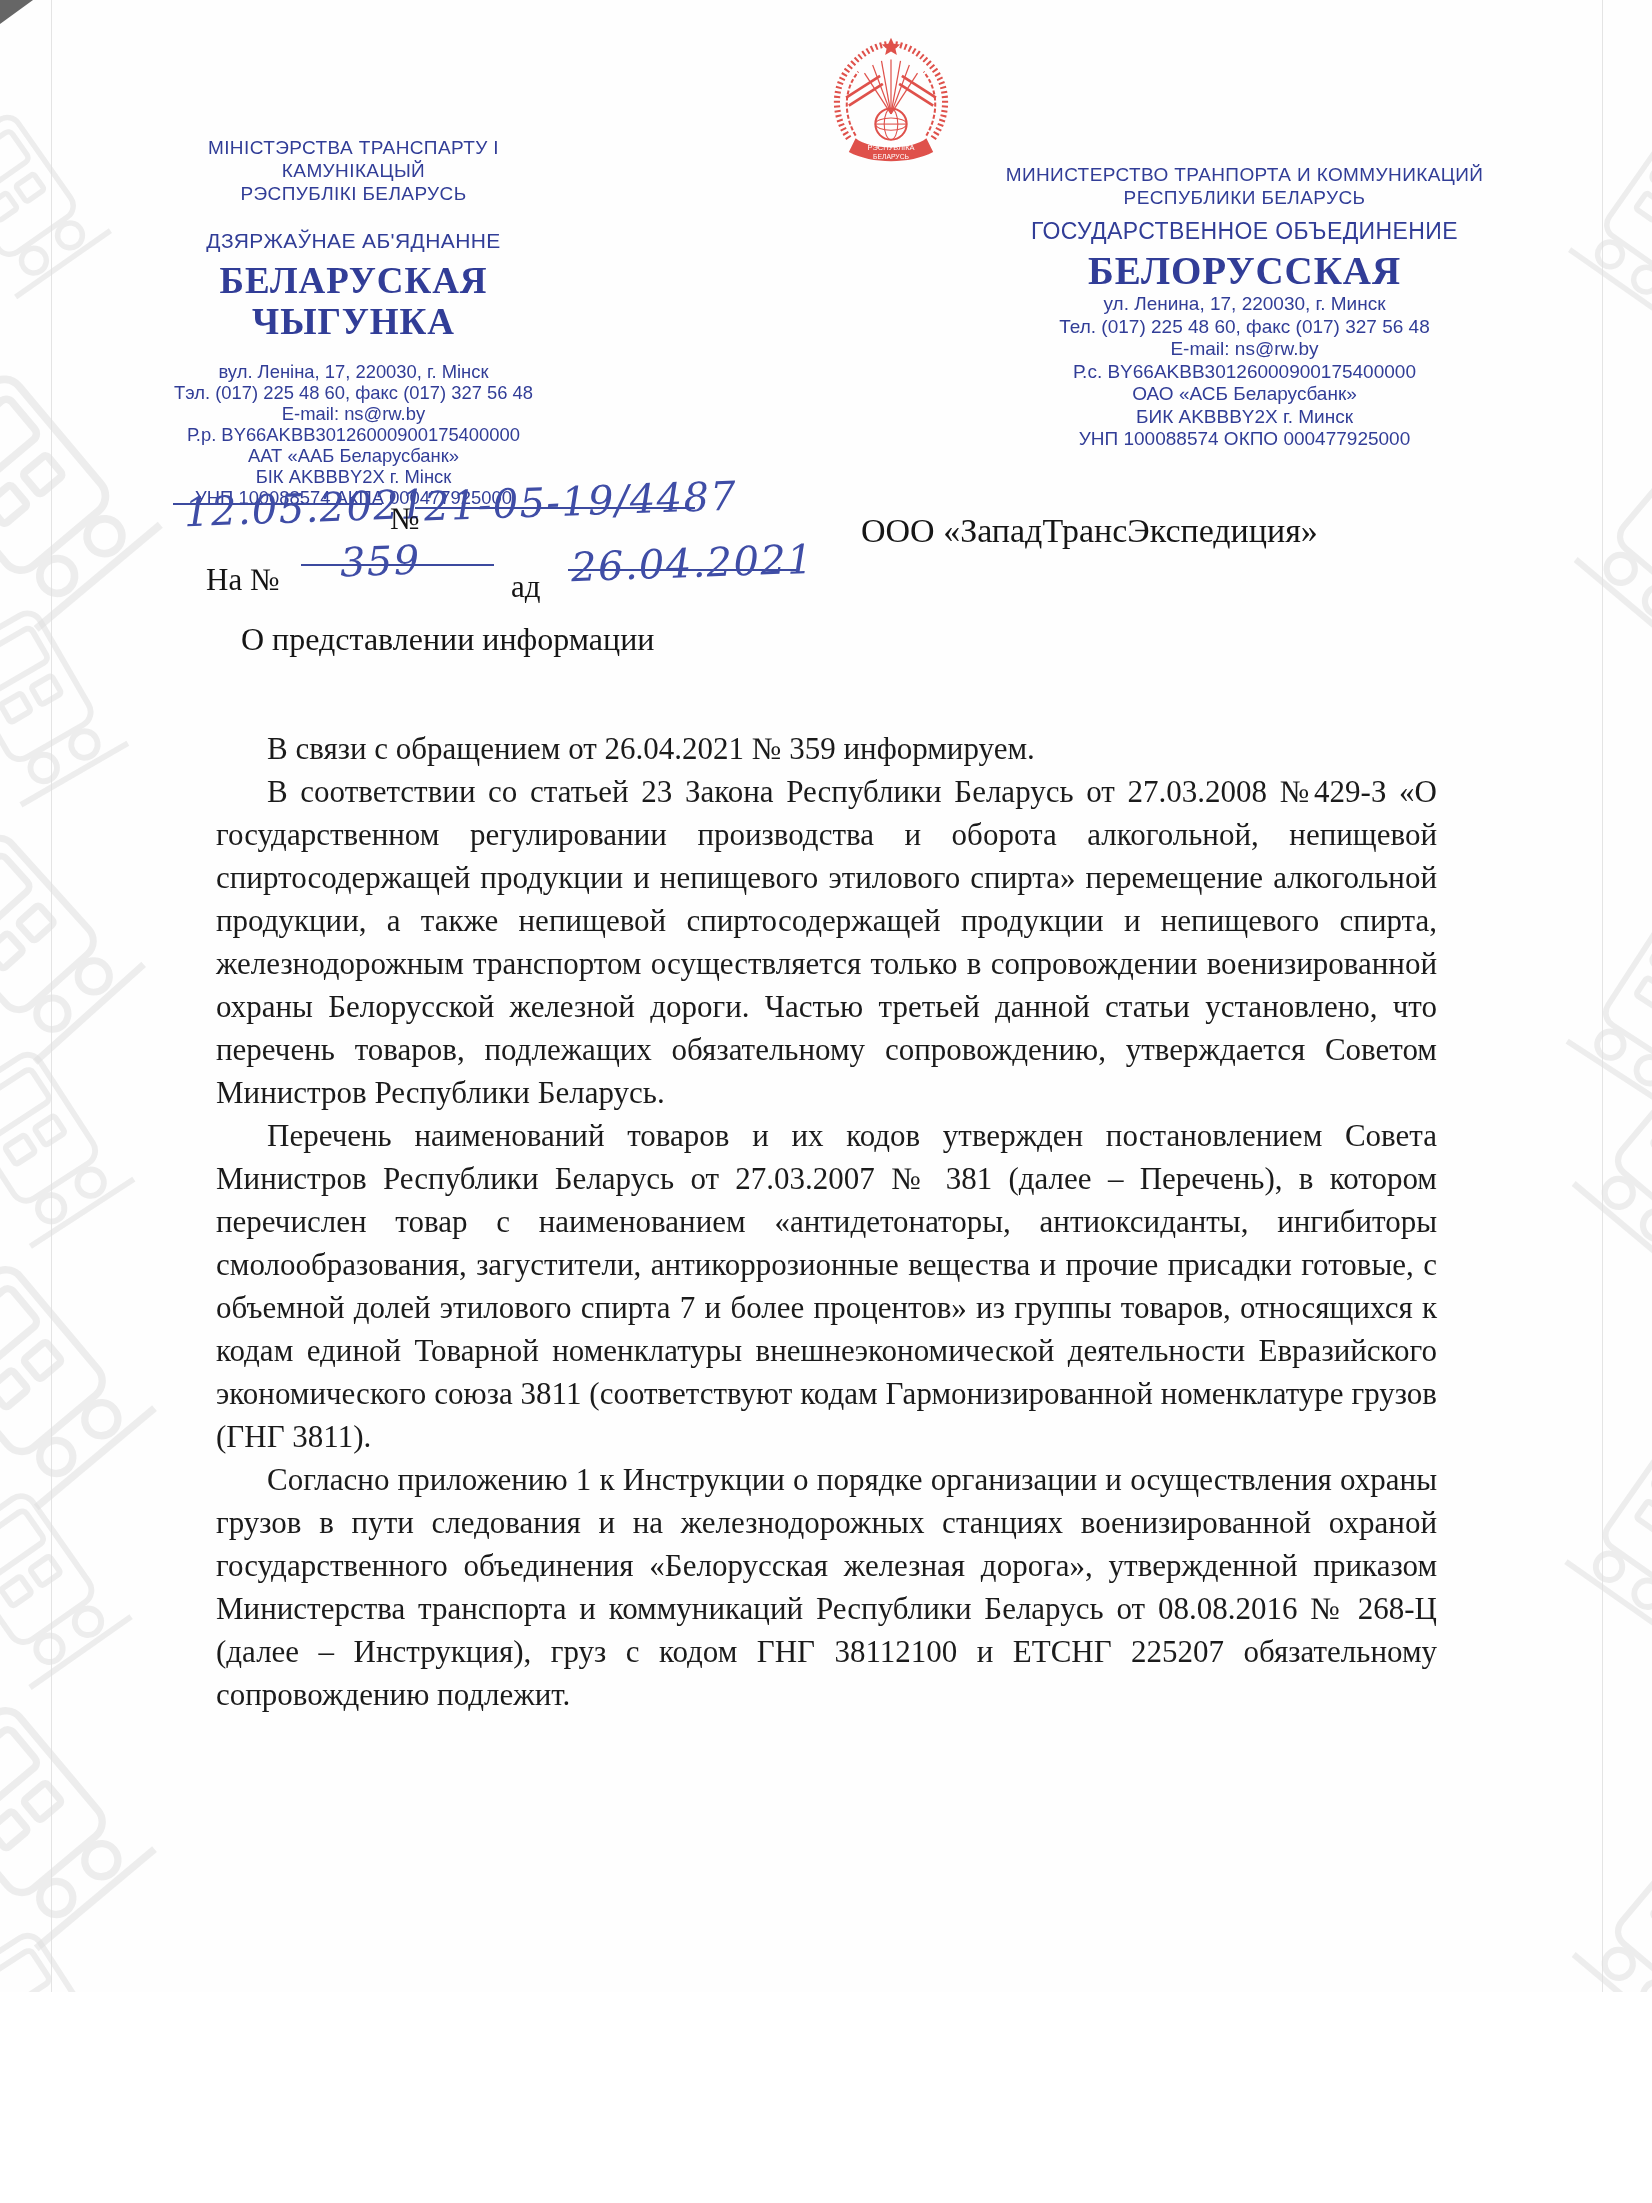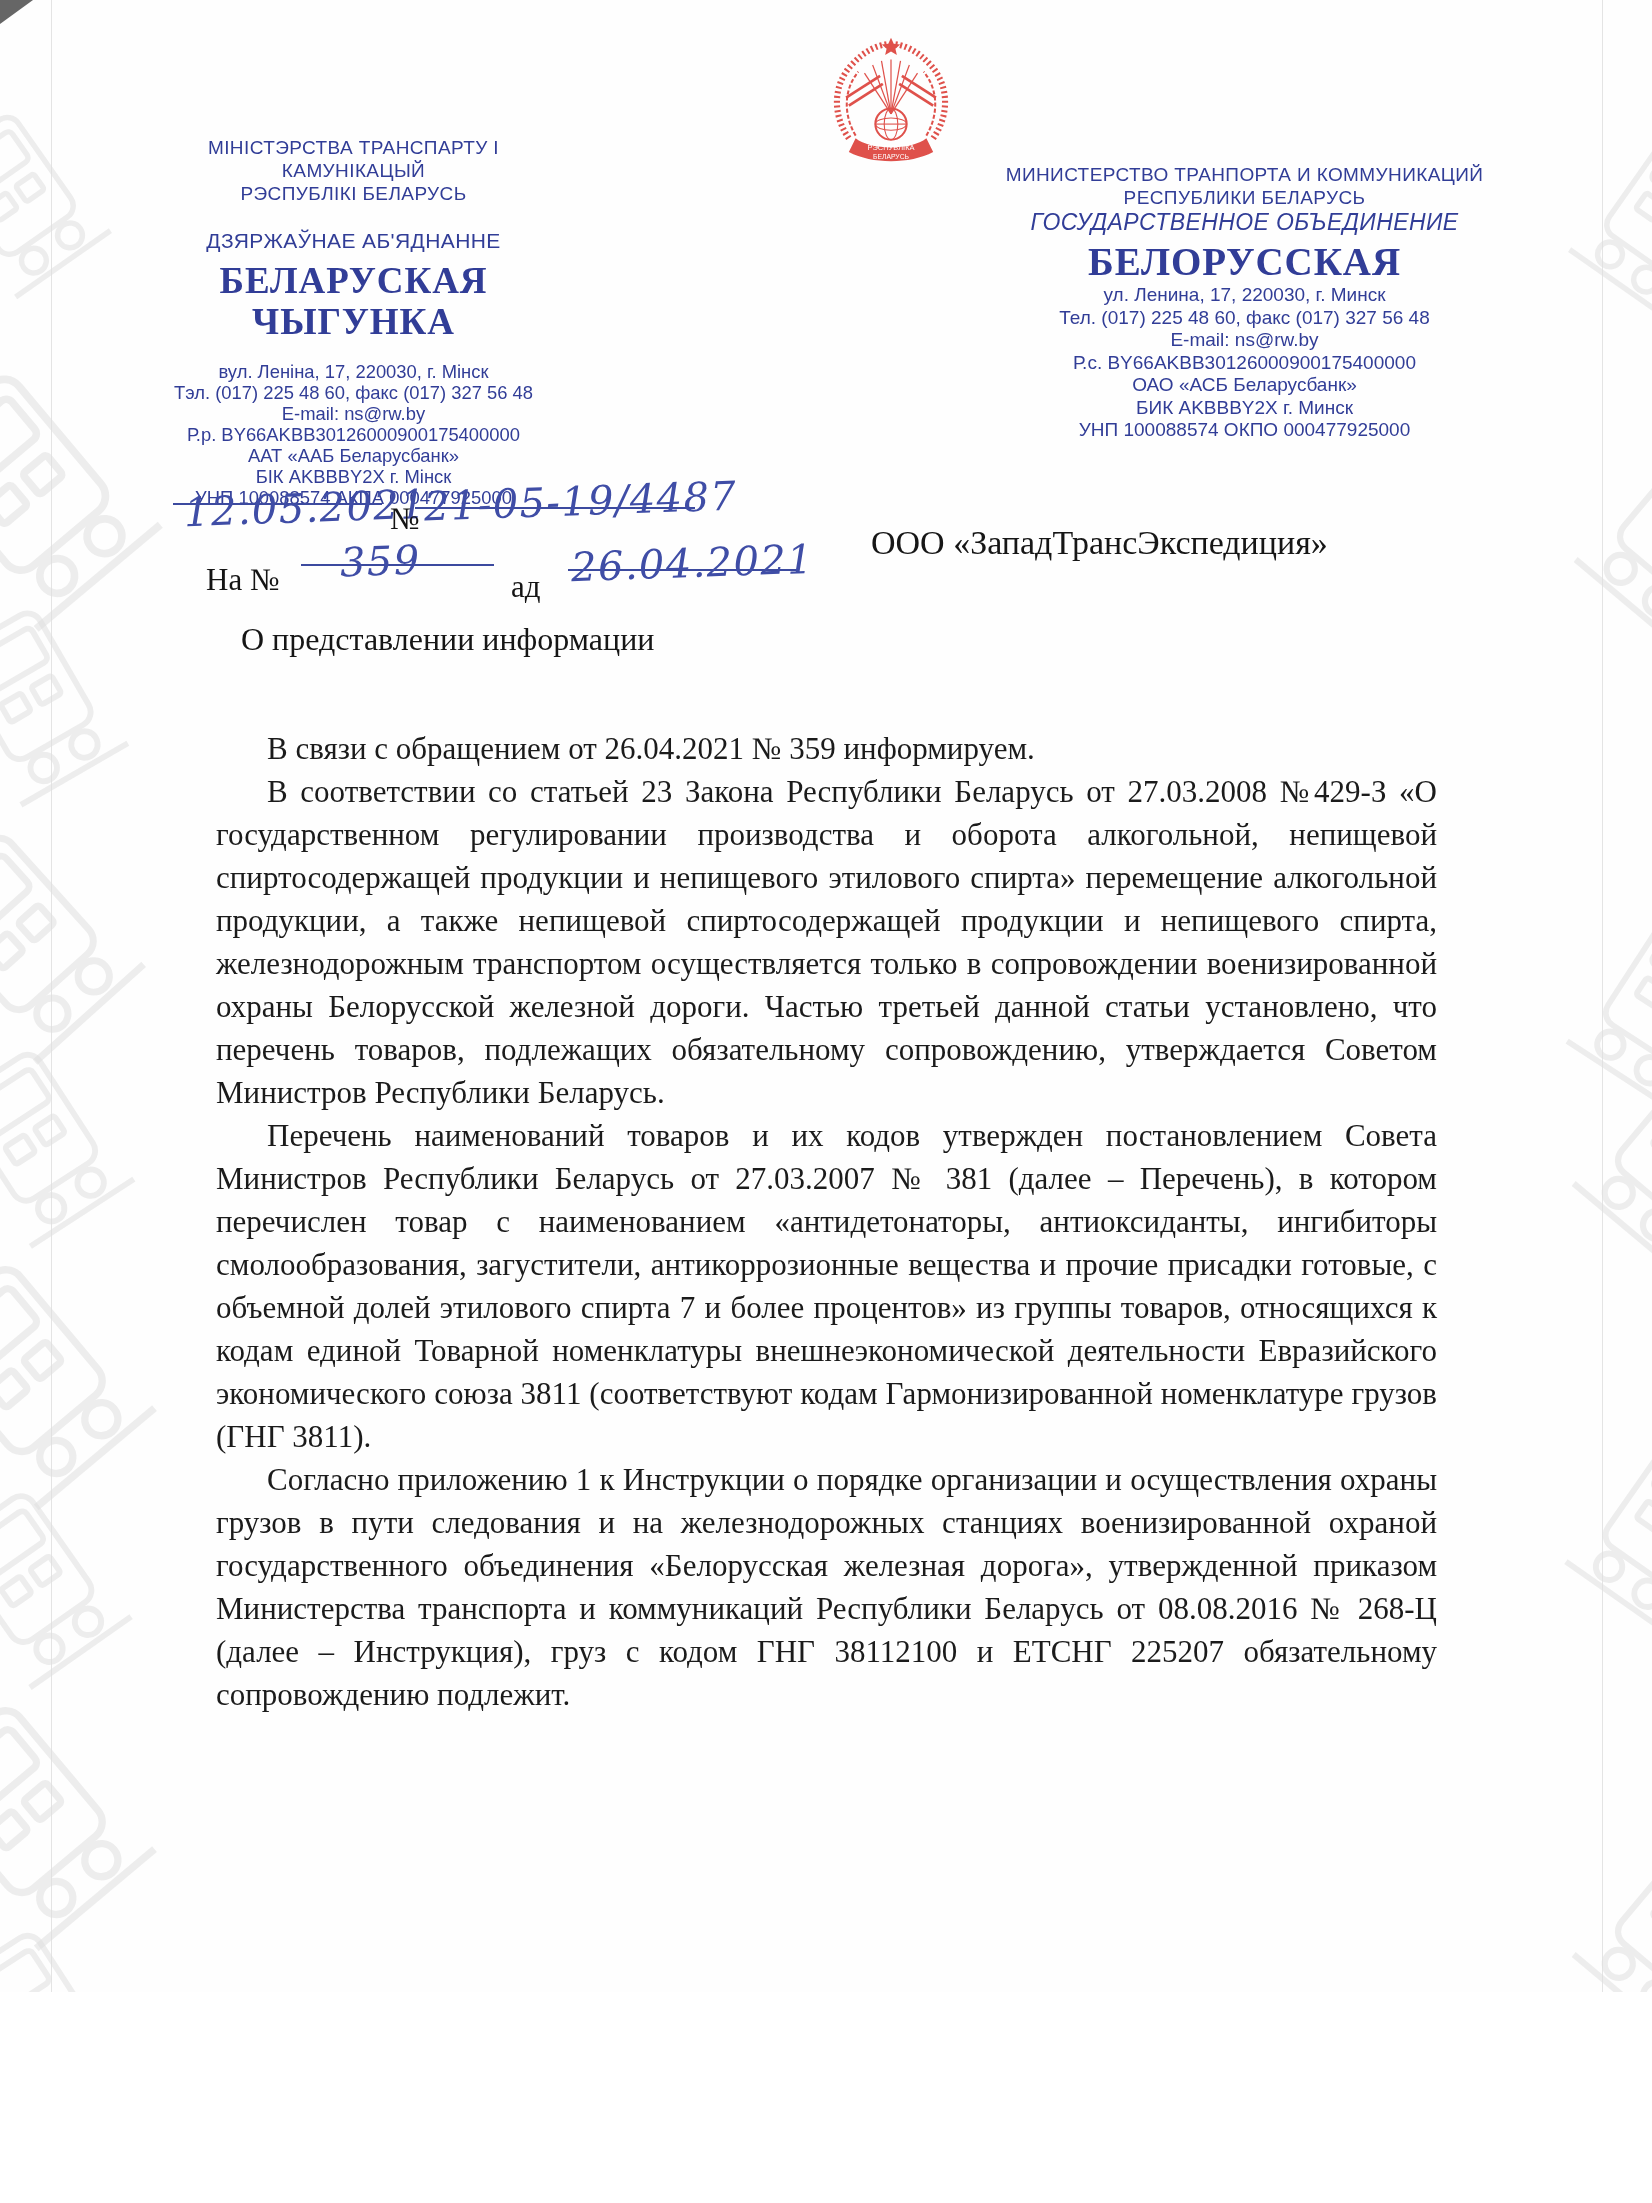--- a/index.html
+++ b/index.html
@@ -14,34 +14,34 @@
   .corner-mark {
     position:absolute; left:0; top:0; width:0; height:0;
     border-top:24px solid #4b4b4b; border-right:33px solid transparent; opacity:.85;
   }
   
   .wm { position:absolute; color:#e0e0e0; opacity:.55; }
   
   .lh-col { position:absolute; text-align:center; color:#313d97; }
   .lh-min { font-size:19px; line-height:23px; letter-spacing:0.4px; }
   .lh-type { margin-top:24px; font-size:21px; letter-spacing:0.4px; }
-  .lh-type.r { margin-top:0; font-size:23px;font-style:italic; }
+  .lh-type.r { margin-top:9px; font-size:23px; }
   .lh-name { margin-top:7.3px; font-size:37px; line-height:41px; font-weight:bold; letter-spacing:0.9px;font-family:Liberation Serif, serif; }
   .lh-name.r { margin-top:3.7px; font-size:39px; line-height:43px; }
   .lh-addr { margin-top:19px; font-size:18.4px; line-height:21px; }
   .lh-addr.r { margin-top:1.8px; font-size:19px; line-height:22.5px; }
   .emblem { position:absolute; left:823px; top:33px; width:136px; height:140px; }
   
   .ref-label { position:absolute; font-family:"Liberation Serif", serif; font-size:31px; color:#141414; }
   .uline { position:absolute; border-bottom:2.8px solid #3c4a9f; }
   .hand {
     position:absolute; font-family:"DejaVu Serif", serif; font-style:italic;
     color:#3f4da6; letter-spacing:1.4px; transform:rotate(-2deg); white-space:nowrap;
   }
-  .recipient { position:absolute; left:861px; top:524px; font-family:"Liberation Serif", serif; font-size:34px; color:#161616; white-space:nowrap;margin-left:10px; }
+  .recipient { position:absolute; left:861px; top:512px; font-family:"Liberation Serif", serif; font-size:34px; color:#161616; white-space:nowrap; }
   .subject { position:absolute; left:241px; top:621px; font-family:"Liberation Serif", serif; font-size:32px; color:#161616;text-align:center; }
   
   .body-text { position:absolute; left:216px; top:727px; width:1221px; }
   .body-text p {
     margin:0; font-family:"Liberation Serif", serif; font-size:31px; line-height:43px;
     color:#1b1b1b; text-align:justify; text-indent:51px;
   }
   
   .form-series { position:absolute; left:213px; top:2092px; font-size:40px; white-space:nowrap; }
   .form-series .lbl { color:#30409c; margin-right:44px; }

